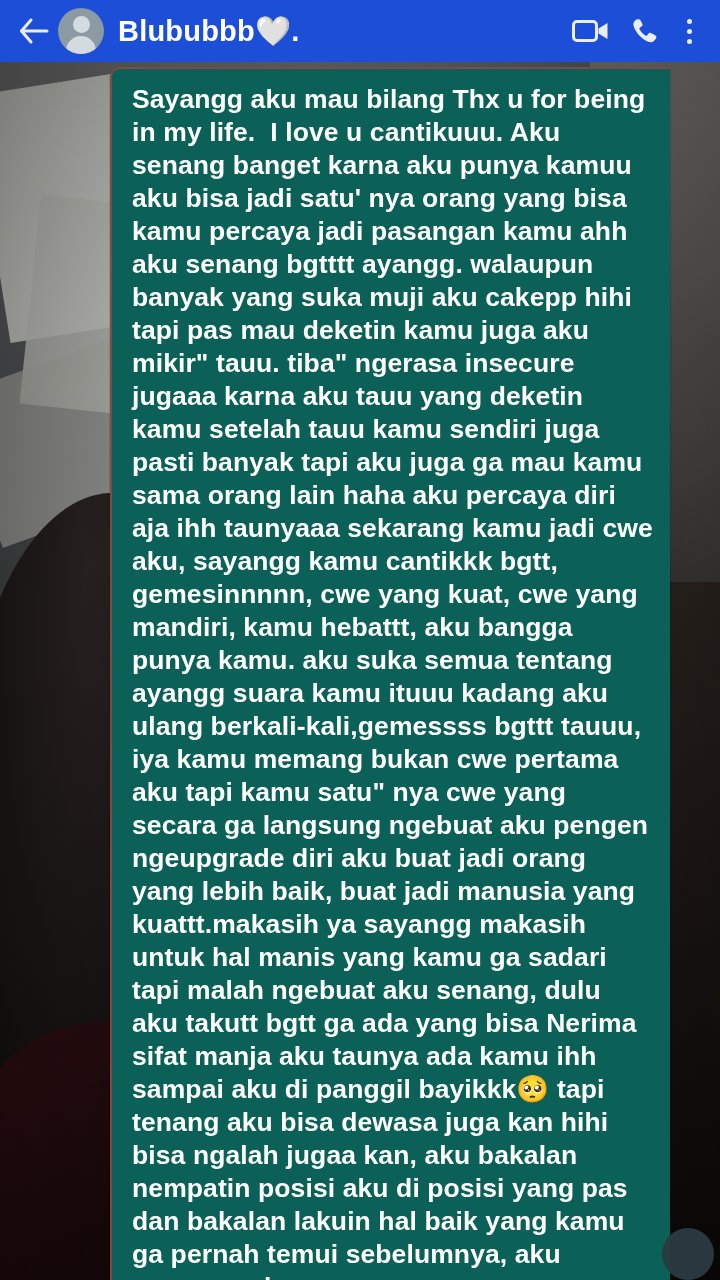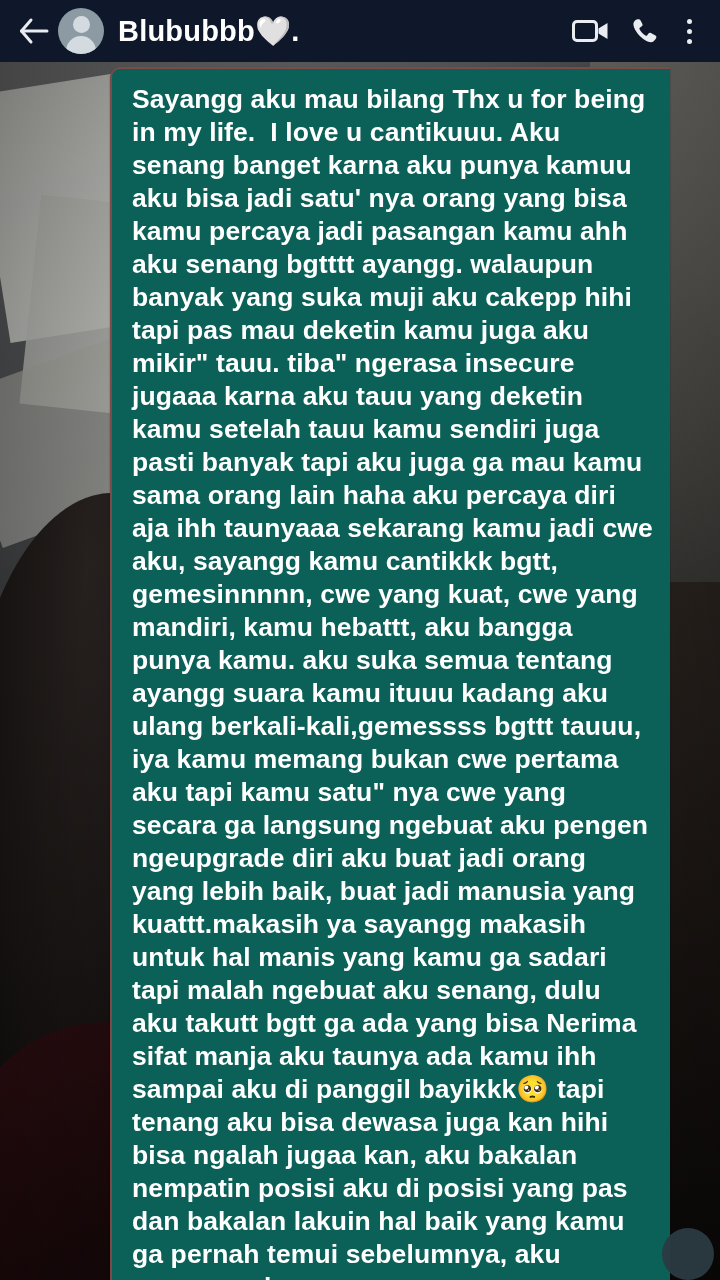--- a/index.html
+++ b/index.html
@@ -17,21 +17,21 @@
     overflow: hidden;
     background: #2a2a2a;
   }
 
   
   #topbar {
     position: absolute;
     top: 0; left: 0;
     width: 720px;
     height: 62px;
-    background: #0f172a;
+    background: #1d4ed8;
     display: flex;
     align-items: center;
     padding: 0 14px;
     z-index: 20;
   }
   #back-arrow {
     width: 40px; height: 40px;
     display: flex; align-items: center; justify-content: center;
     flex: 0 0 auto;
     margin-right: 4px;

